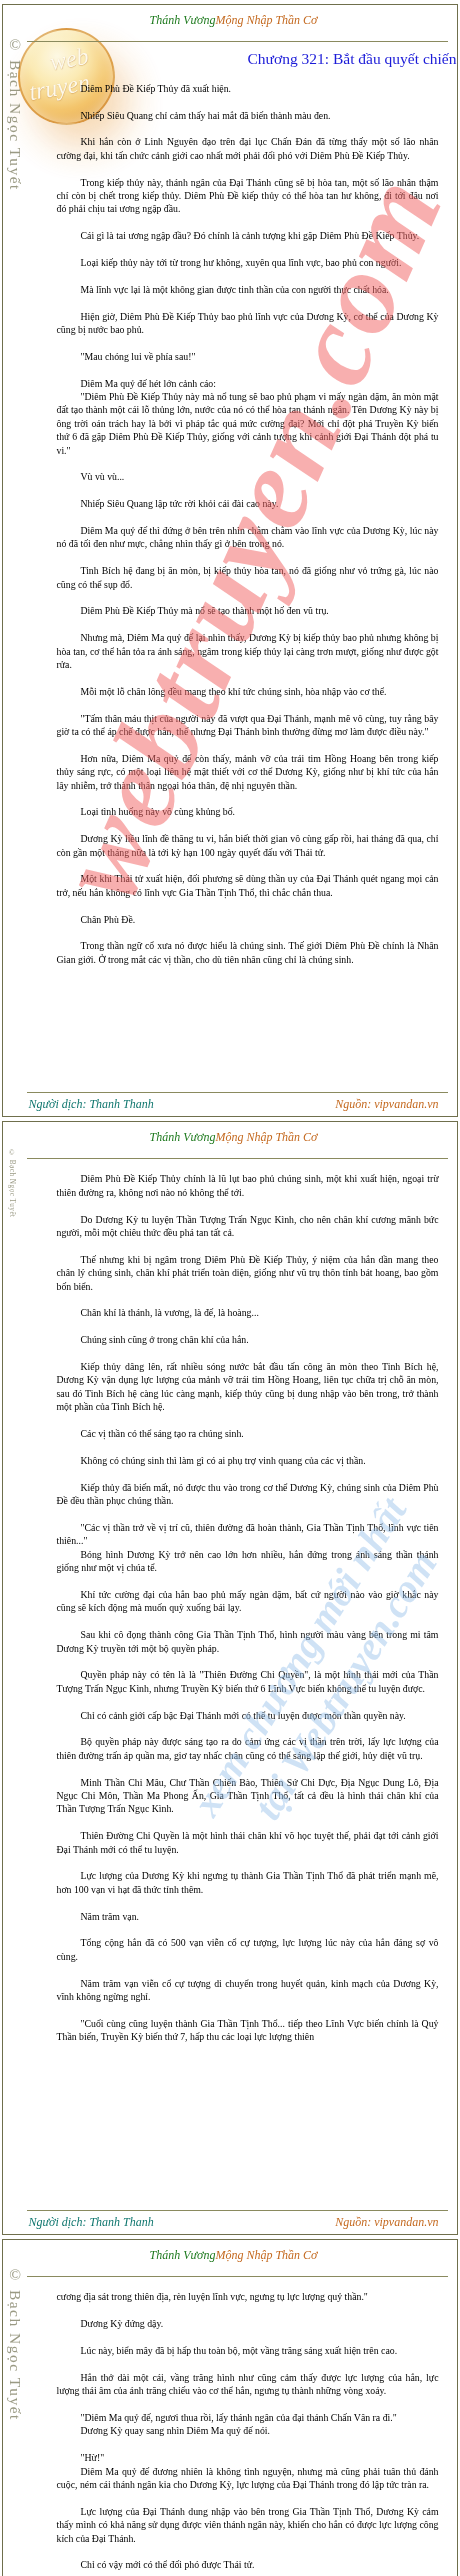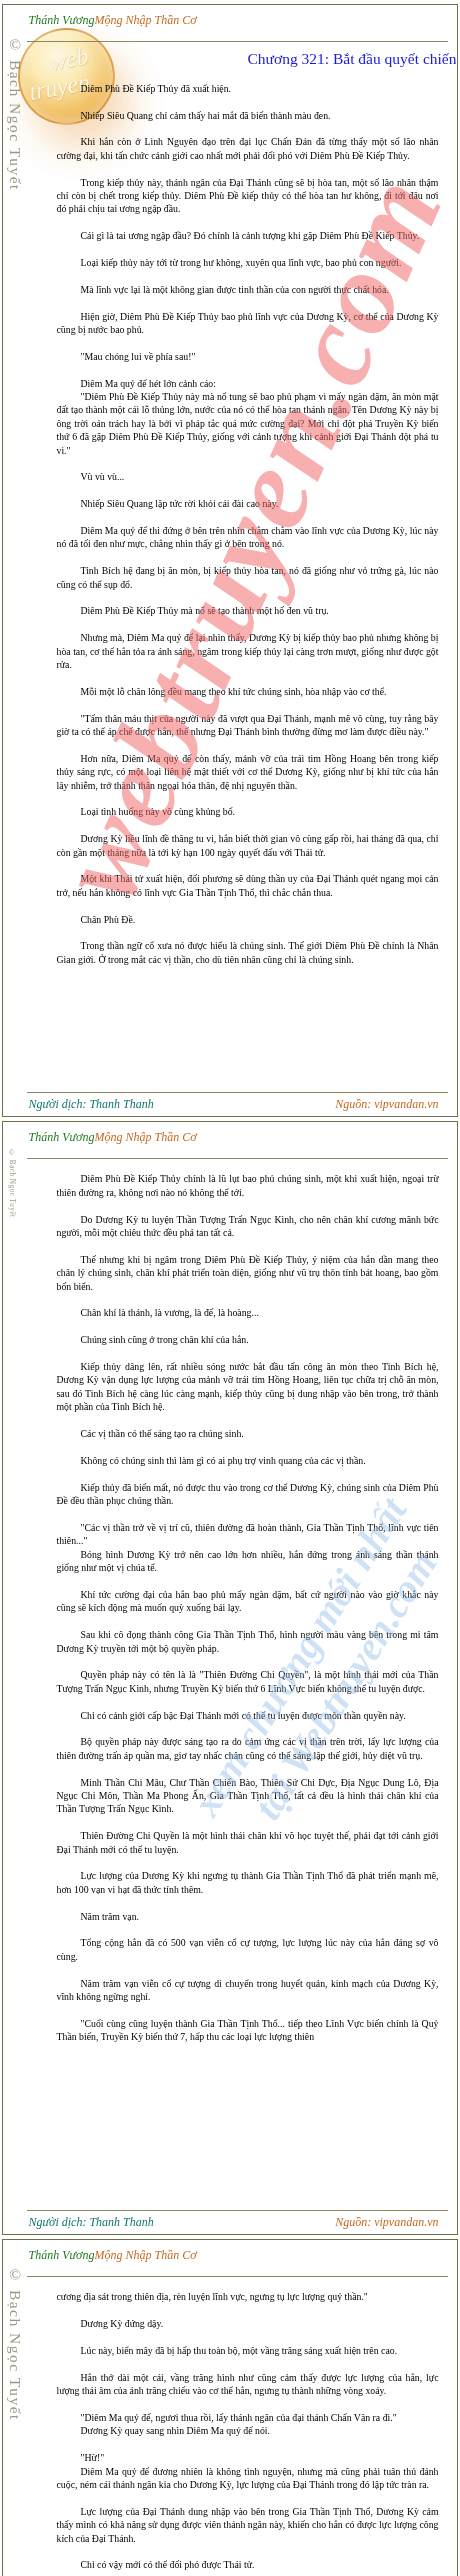--- a/index.html
+++ b/index.html
@@ -9,21 +9,21 @@
   }
   .page{
     position:absolute;left:1.5px;width:456px;box-sizing:border-box;
     border:1px solid #6f6f4c;background:#fff;overflow:hidden;
   }
   .pg1{top:4.1px;height:1113px;}
   .pg2{top:1121px;height:1114px;}
   .pg3{top:2239px;height:1057px;}
 
   .page-header{
-    display:flex;justify-content:flex-start;align-items:baseline;
+    display:flex;justify-content:center;align-items:baseline;
     padding:8.2px 18px 0 26px;font-style:italic;font-size:12px;position:relative;z-index:2;
   }
   .hdr-left{color:#1e7a1e;}
   .hdr-right{color:#c4691f;}
   .rule{height:1.5px;background:#8a8a5e;margin:12.4px 8.2px 0 24px;position:relative;z-index:2;}
 
   .chapter-title{
     color:#1b1bd8;text-align:right;font-size:15.5px;font-weight:normal;
     margin:8.2px 0 1px 0;position:relative;z-index:2;
   }

